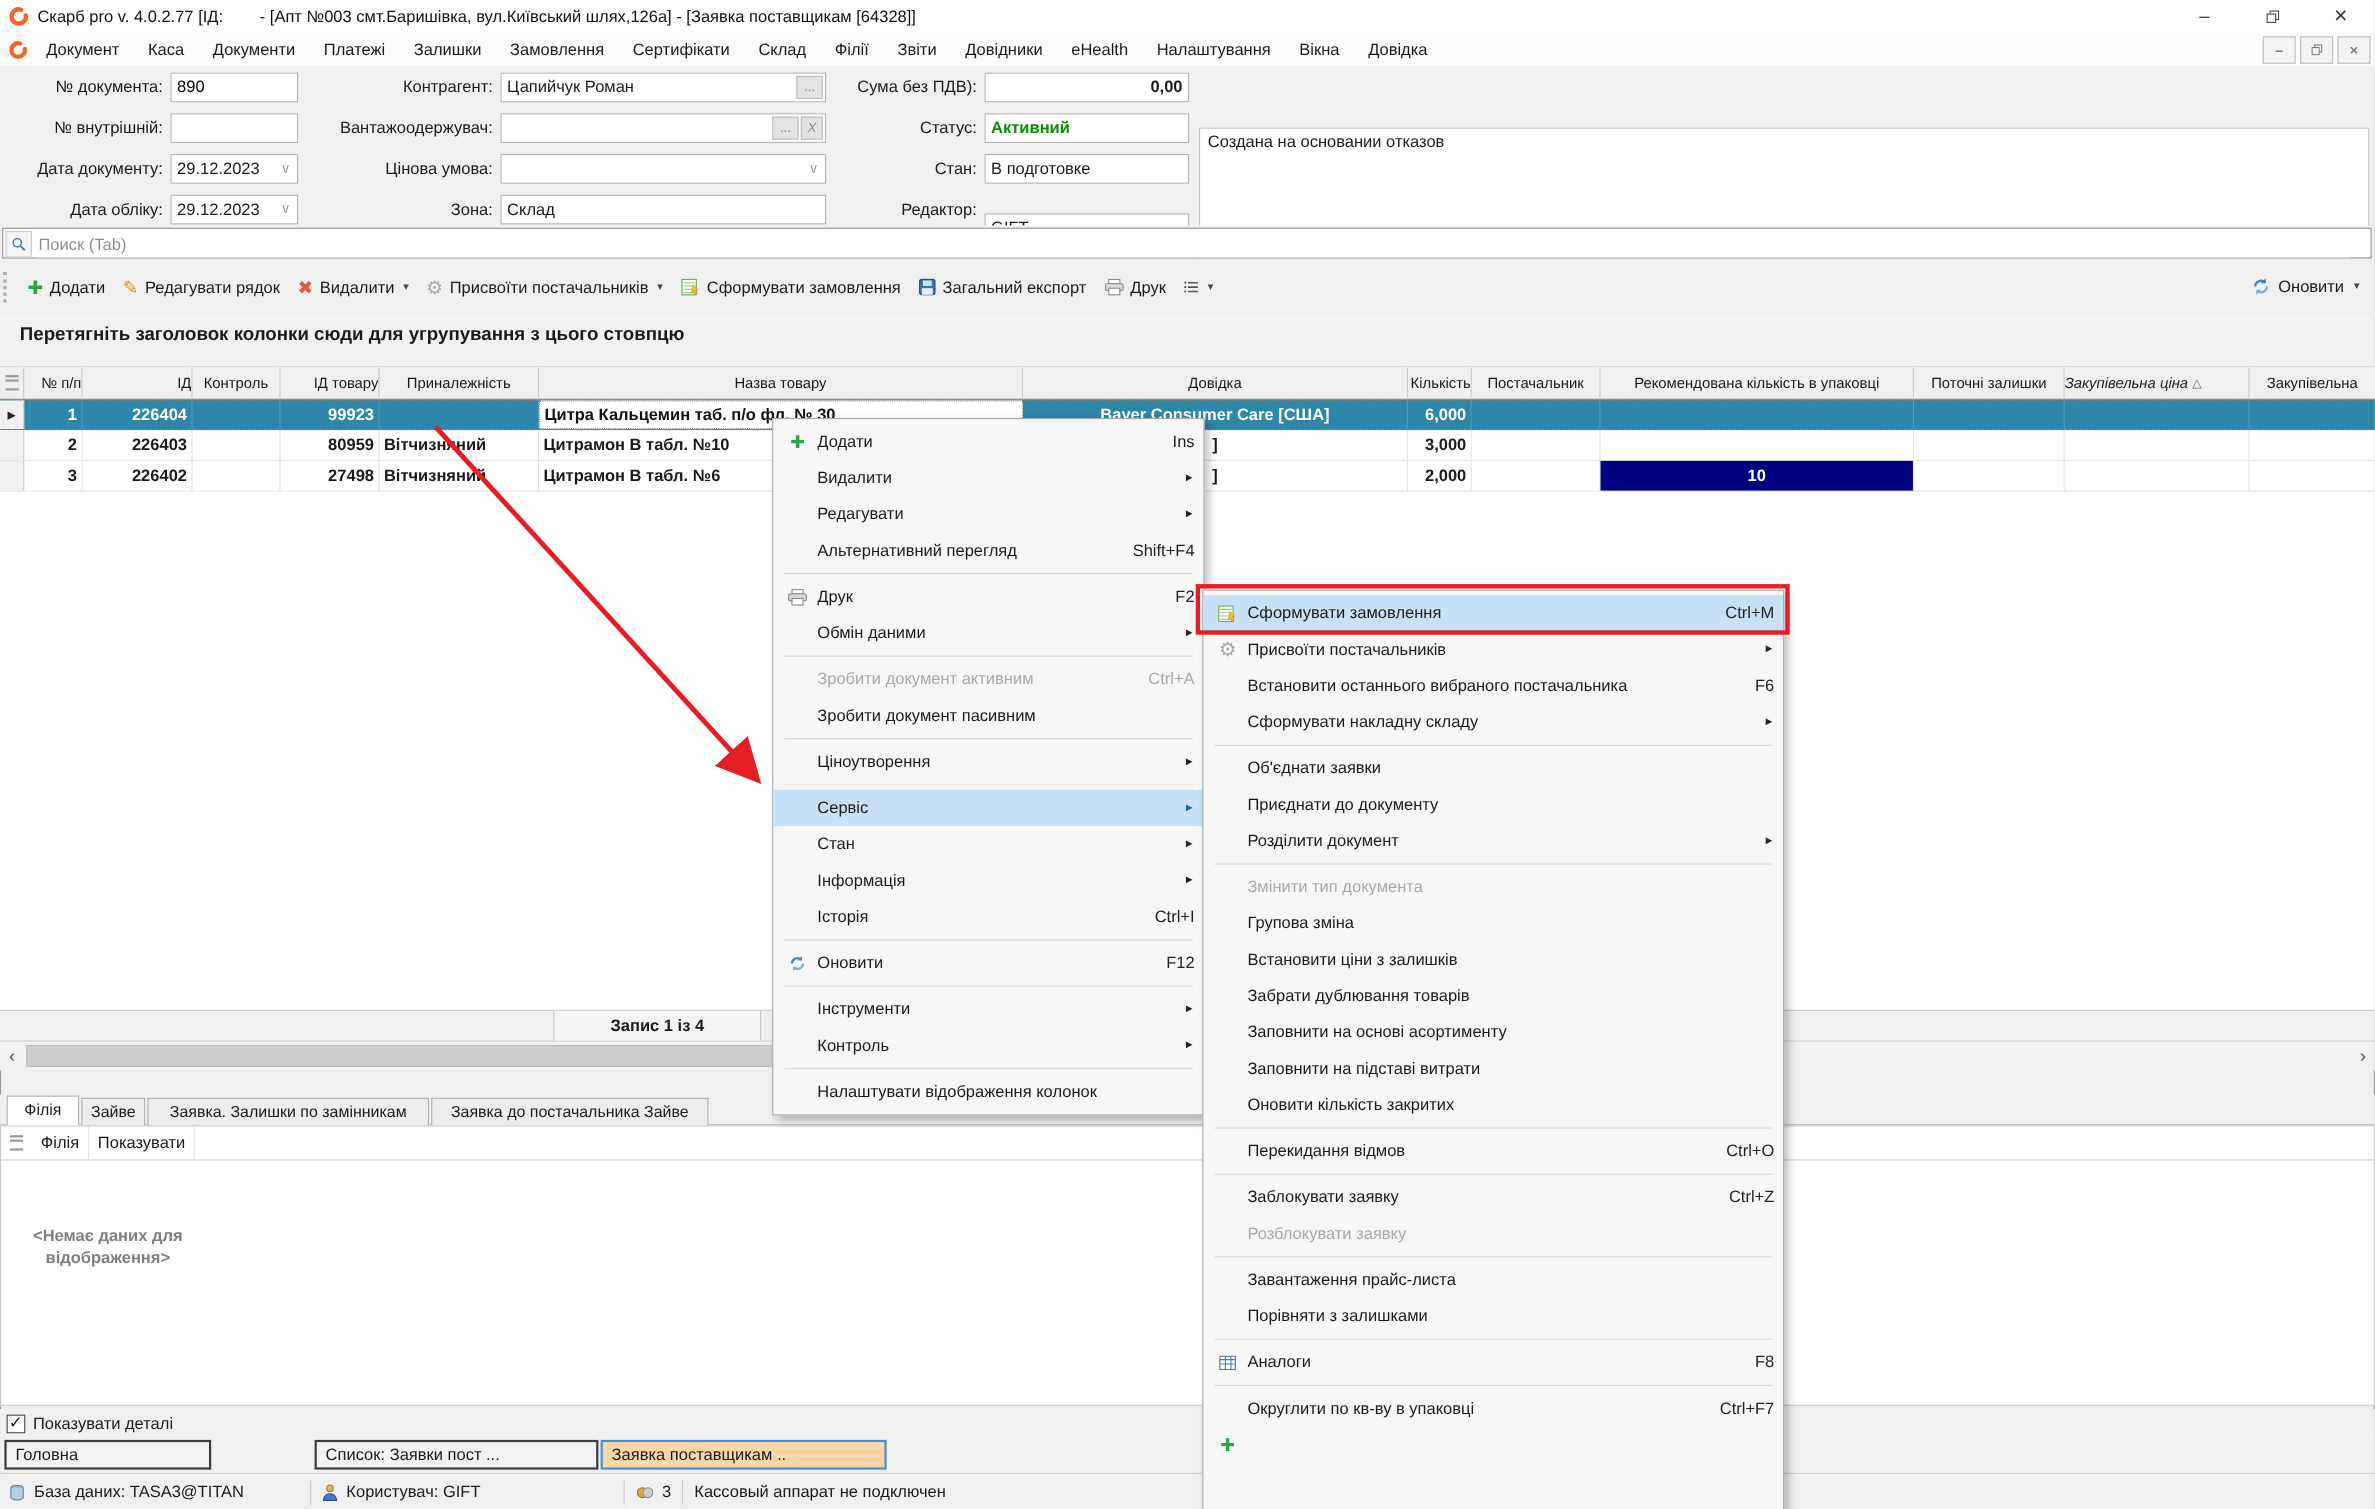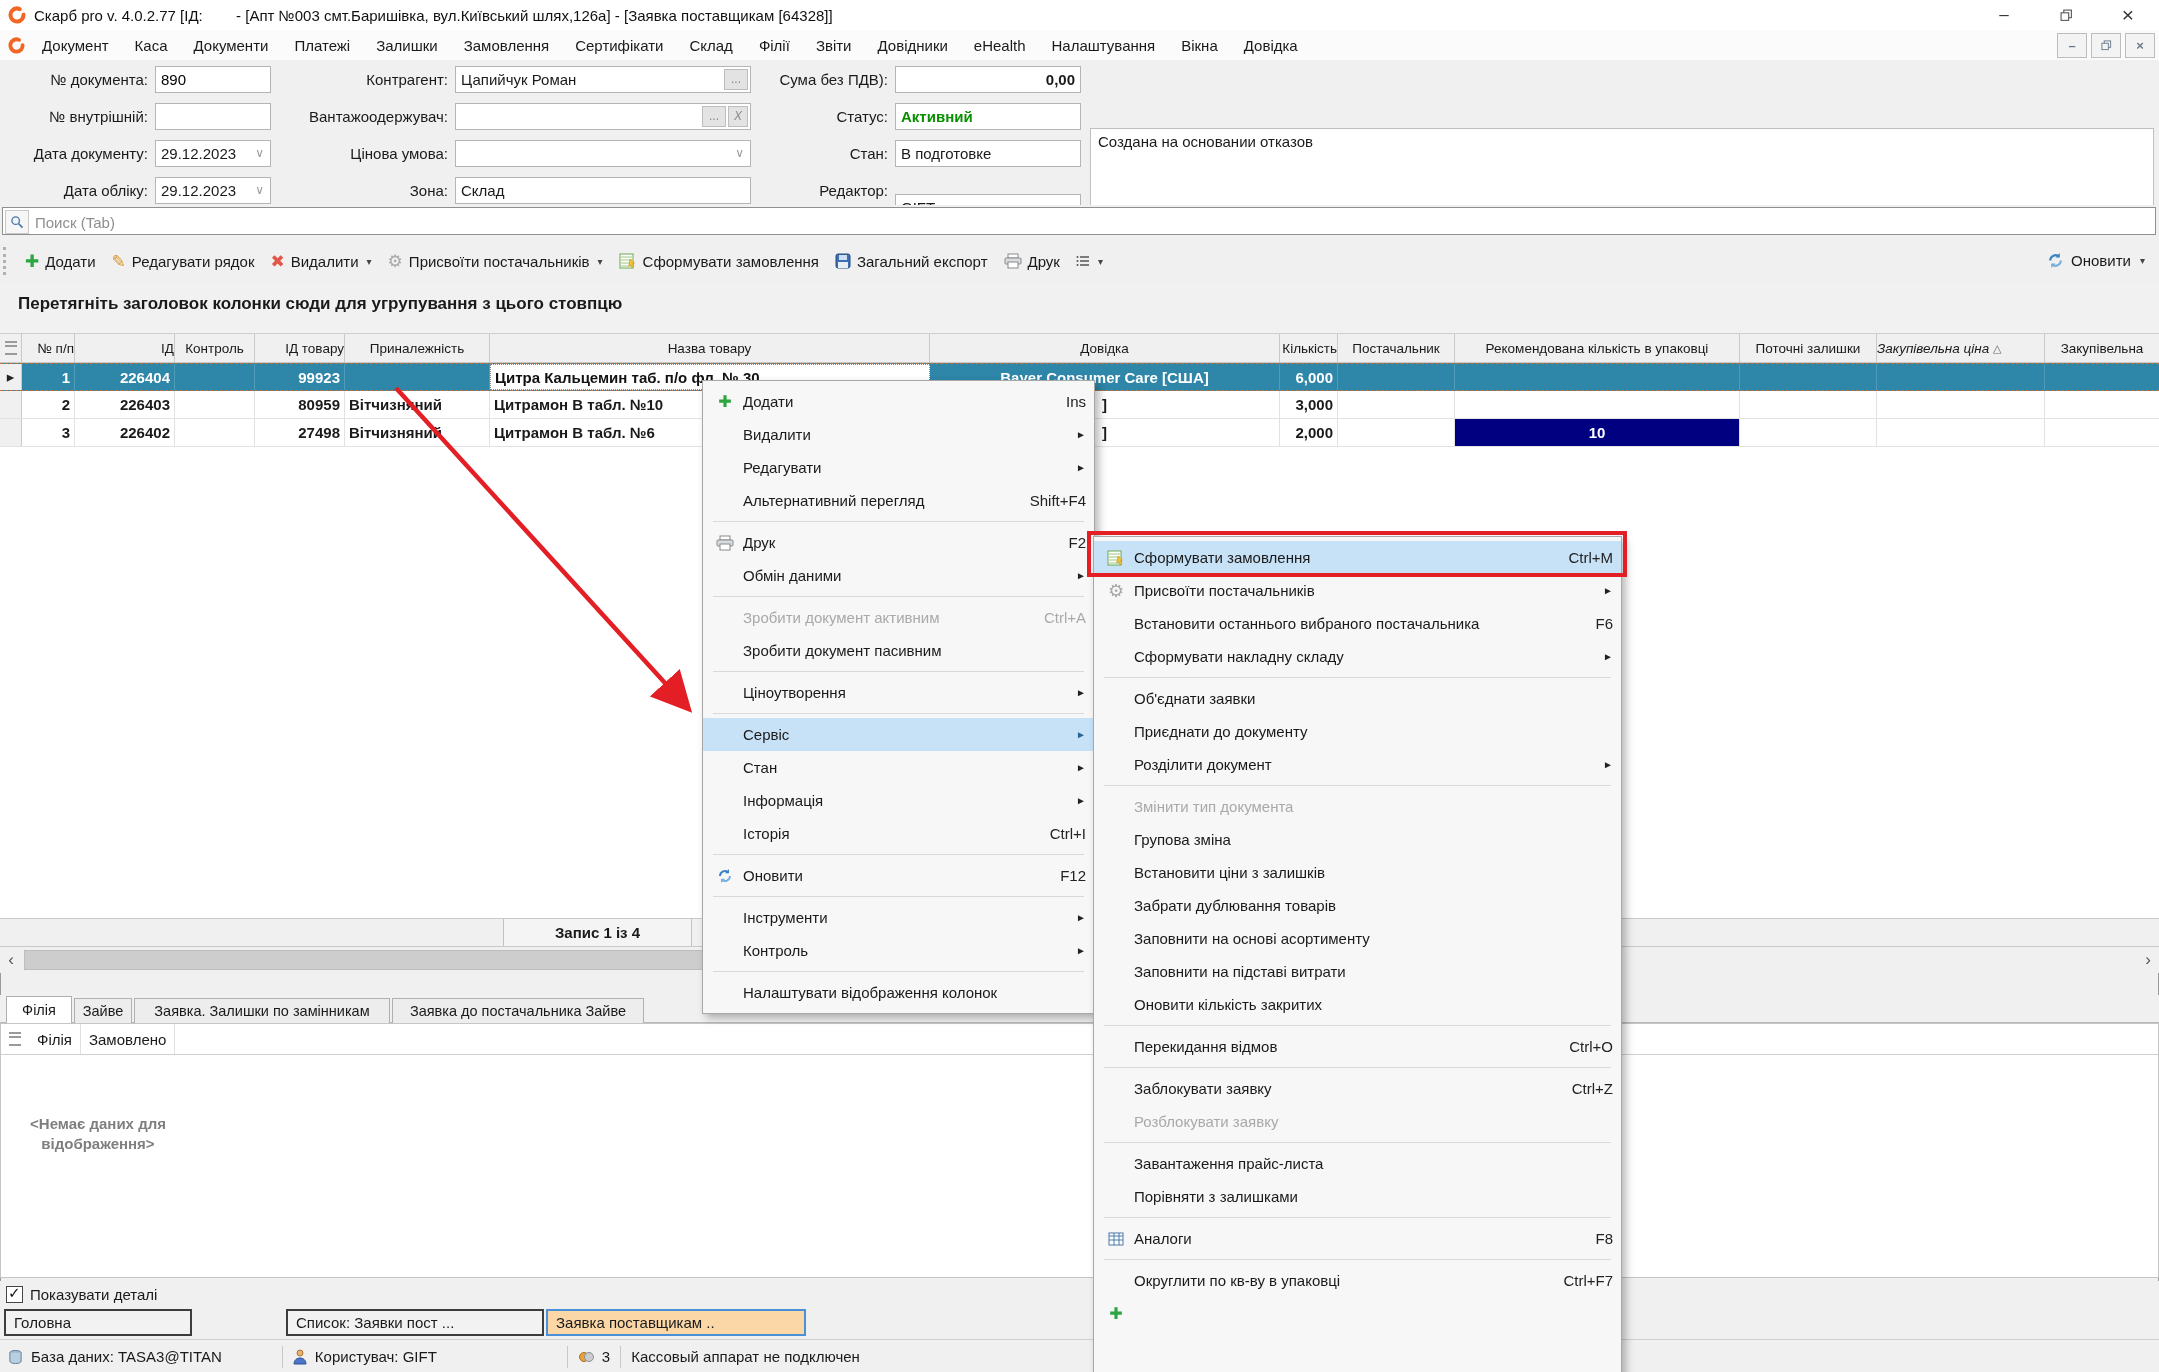--- a/index.html
+++ b/index.html
@@ -21,21 +21,21 @@
   #formpanel{left:0;top:60px;width:2159px;height:145px;background:#f0f0f0;}
   .fl{position:absolute;height:27px;line-height:27px;text-align:right;color:#1a1a1a;}
   .fv{position:absolute;height:27px;background:#fff;border:1px solid #b5b5b5;box-sizing:border-box;
       line-height:25px;padding:0 5px;font-size:15px;}
   .fv input{border:0;outline:0;width:100%;height:23px;font:inherit;background:transparent;padding:0;}
   .inbtn{position:absolute;top:2px;width:24px;height:21px;background:#e3e3e3;border:1px solid #bdbdbd;
          box-sizing:border-box;text-align:center;line-height:18px;color:#8a8a8a;font-size:12px;}
   .chev{position:absolute;right:6px;top:0;line-height:25px;color:#9a9a9a;font-size:12px;}
   .green{color:#089000;font-weight:bold;}
   .sumv{text-align:right;font-weight:bold;}
-  #comment{left:1090px;top:68px;width:1064px;height:137px;background:#fff;border:1px solid #c0c0c0;
+  #comment{left:1090px;top:56px;width:1064px;height:137px;background:#fff;border:1px solid #c0c0c0;
            box-sizing:border-box;padding:4px 7px;}
   
   #searchrow{left:0;top:205px;width:2159px;height:33px;background:#f0f0f0;}
   #searchbox{position:absolute;left:2px;top:2px;width:2154px;height:28px;background:#fff;border:1px solid #8f8f8f;box-sizing:border-box;}
   #searchbox .sicon{position:absolute;left:2px;top:2px;width:22px;height:22px;border:1px solid #c9c9c9;background:#f6f6f6;display:flex;align-items:center;justify-content:center;}
   #searchbox input{position:absolute;left:30px;top:2px;width:2100px;height:22px;border:0;outline:0;font:inherit;color:#444;}
   #searchbox input::placeholder{color:#8f8f8f;opacity:1;}
   
   #toolbar{left:0;top:238px;width:2159px;height:46px;background:#f0f0f0;display:flex;align-items:center;border-bottom:1px solid #e0e0e0;}
   .grip{width:3px;height:28px;border-left:3px dotted #b0b0b0;margin:0 8px 0 3px;}
@@ -420,21 +420,21 @@
   <span class="dtab" style="left:74px;width:58px;">Зайве</span>
   <span class="dtab" style="left:134px;width:256px;">Заявка. Залишки по замінникам</span>
   <span class="dtab" style="left:392px;width:252px;">Заявка до постачальника Зайве</span>
 </div>
 <div class="abs" id="detailgrid">
   <div id="dgheader">
     <span style="width:28px;display:flex;justify-content:center;">
         <span class="glines"></span>
       </span>
     <span class="dgc">Філія</span>
-    <span class="dgc">Замовлено</span>
+    <span class="dgc">Показувати</span>
   </div>
   <div id="dgempty">&lt;Немає даних для відображення&gt;</div>
 </div>
 
 <div class="abs" id="chkrow">
   <span id="chkbox"></span>
   <span>Показувати деталі</span>
 </div>
 
 <div class="abs" id="doctabs">

